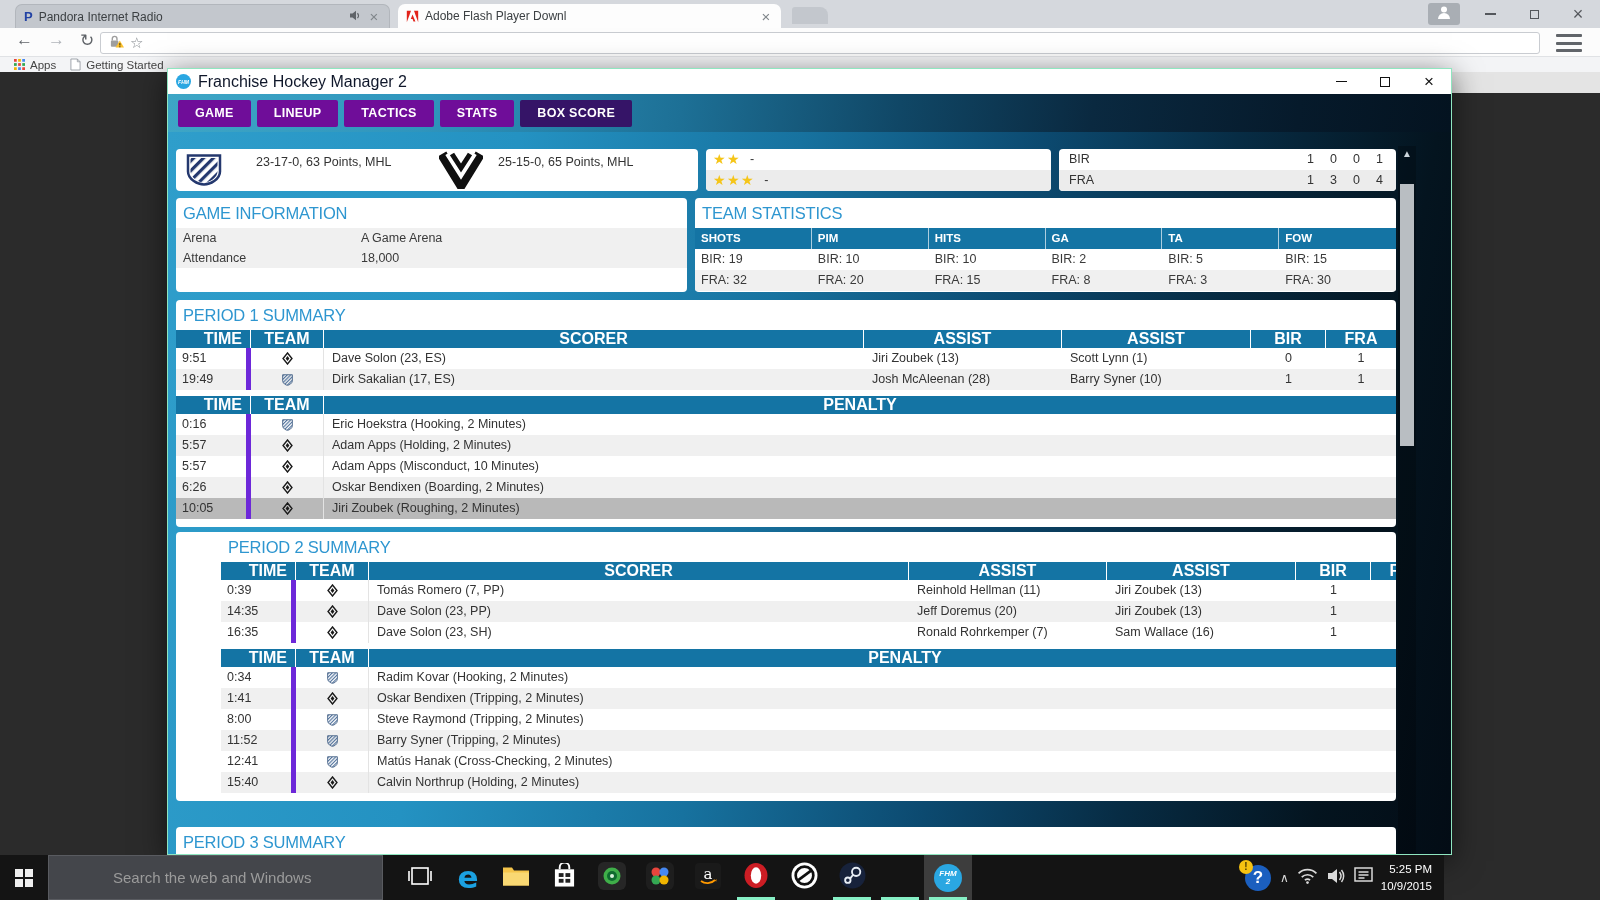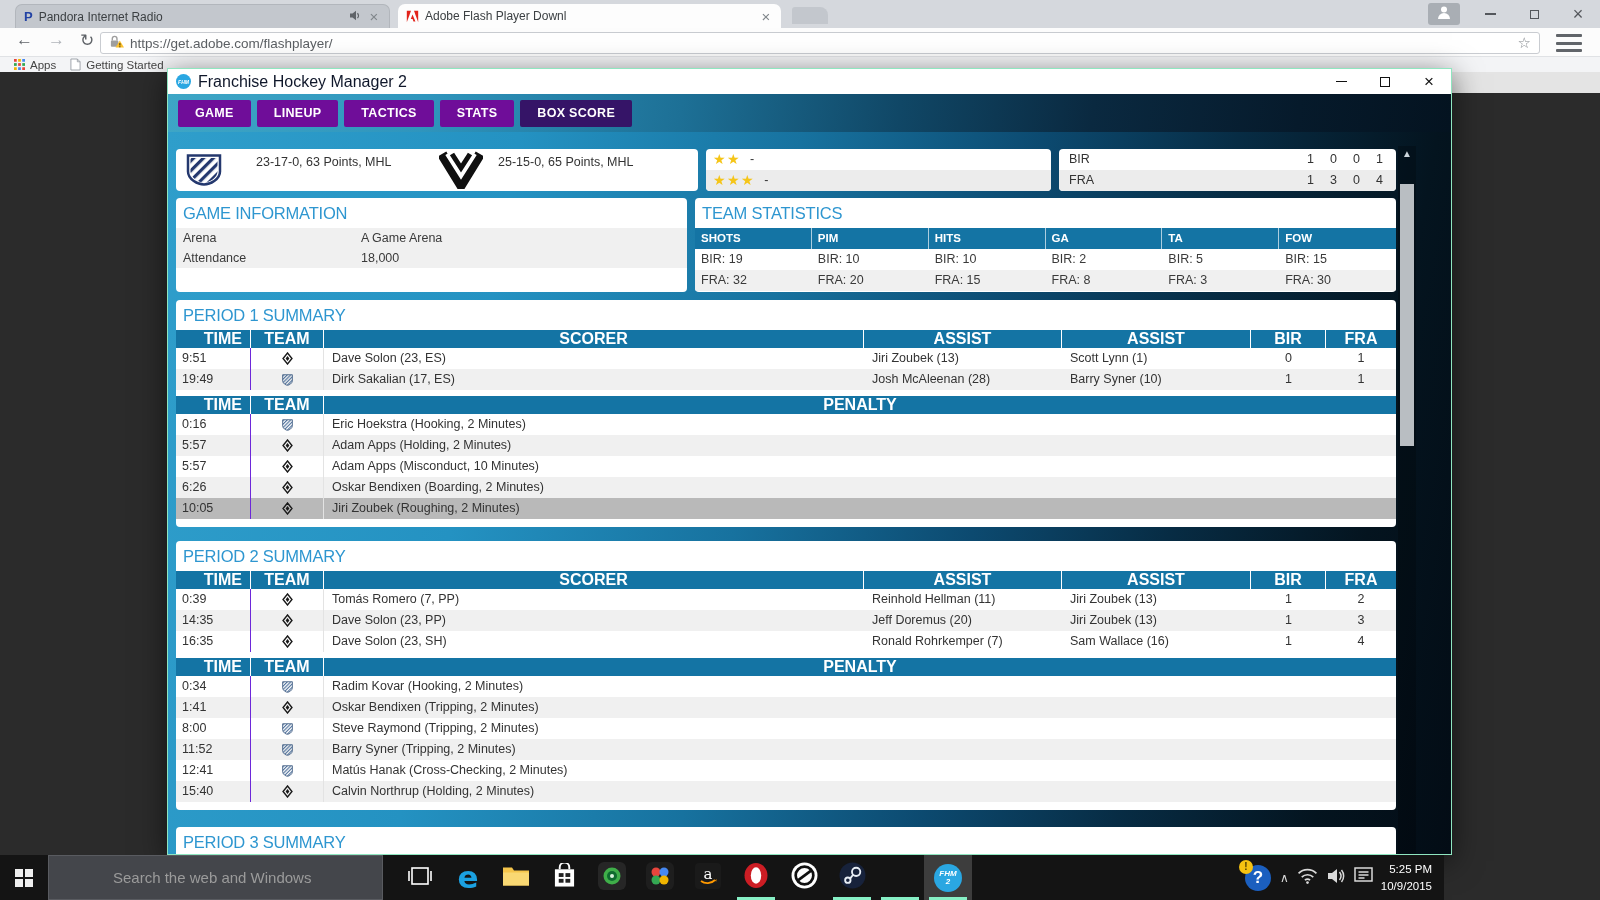--- a/index.html
+++ b/index.html
@@ -63,21 +63,21 @@
 
   #fhm-content{position:absolute;left:0;top:63px;width:1283px;height:724px;
      background:linear-gradient(100deg,#2f9ecb 0%,#2492c2 25%,#17729f 45%,#0c4a70 62%,#072c44 76%,#04141f 90%,#030c15 100%);}
   .panel{position:absolute;background:#fff;border-radius:4px;overflow:hidden;}
   #teams-panel{left:8px;top:17px;width:522px;height:42px;}
   #stars-panel{left:538px;top:17px;width:345px;height:42px;}
   #linescore-panel{left:891px;top:17px;width:337px;height:42px;}
   #gameinfo-panel{left:8px;top:66px;width:511px;height:94px;}
   #teamstats-panel{left:527px;top:66px;width:701px;height:94px;}
   #period-0{left:8px;top:168px;width:1220px;height:227px;}
-  #period-1{left:8px;top:409px;width:1220px;height:269px;}
+  #period-1{left:8px;top:400px;width:1220px;height:269px;padding-left:45px;}
   #period-2{left:8px;top:695px;width:1220px;height:56px;}
 
   .away-logo{position:absolute;left:10px;top:4px;}
   .home-logo{position:absolute;left:263px;top:2px;}
   .record{position:absolute;top:6px;font-size:12.5px;color:#333;}
   #away-record{left:80px;} #home-record{left:322px;}
 
   .srow{height:21px;line-height:21px;padding-left:7px;font-size:12.5px;color:#333;display:flex;align-items:center;gap:9px;}
   .srow.alt,.lsrow.alt{background:#ececec;}
   .stars{color:#f5c518;font-size:14px;letter-spacing:1.5px;}
@@ -98,21 +98,21 @@
 
   .trow{display:grid;height:21px;line-height:21px;font-size:12.5px;color:#333;}
   .trow.goals{grid-template-columns:75px 73px 540px 198px 189px 75px 70px;}
   .trow.pen{grid-template-columns:75px 73px 1072px;}
   .trow.thead{height:18px;line-height:18px;background:#1474a4;color:#fff;font-weight:bold;font-size:16px;}
   .trow.thead .cell{text-align:center;border-right:1px solid #fff;}
   .trow.thead .cell:last-child{border-right:none;}
   .trow.thead .h-time{text-align:right;padding-right:8px;}
   .trow.alt{background:#f0f0f0;}
   .trow.sel{background:#b9b9b9;}
-  .b-time{padding-left:6px;border-right:1px solid #6d28d9;}
+  .b-time{padding-left:6px;border-right:5px solid #6d28d9;}
   .b-team{display:flex;align-items:center;justify-content:center;border-right:1px solid #e3e3e3;}
   .b-scorer,.b-assist1,.b-assist2,.b-penalty{padding-left:8px;}
   .b-bir,.b-fra{text-align:center;}
   .tgap{height:6px;} .tfoot{height:8px;}
 
   #fhm-scroll{position:absolute;left:1230px;top:14px;width:18px;height:710px;background:rgba(0,0,0,.22);}
   #fhm-scroll .up{height:16px;text-align:center;color:#cdd6dc;font-size:10px;line-height:16px;}
   #fhm-thumb{position:absolute;left:2px;top:38px;width:14px;height:262px;background:#b9bec2;}
 
   
@@ -192,21 +192,20 @@
     <span class="navic" style="left:80px;">↻</span>
   </div>
   <div id="urlbar">
     <span><svg width="15" height="15" viewBox="0 0 16 16">
           <rect x="2" y="7" width="8" height="6.5" rx="1" fill="#9e9e9e"></rect>
           <path d="M3.5 7V5a2.5 2.5 0 0 1 5 0v2" fill="none" stroke="#9e9e9e" stroke-width="1.5"></path>
           <path d="M11.5 7l4.5 7.5H7Z" fill="#fbc02d"></path>
           <rect x="11" y="9.7" width="1.2" height="2.6" fill="#4a3a00"></rect>
           <rect x="11" y="13" width="1.2" height="1.2" fill="#4a3a00"></rect>
         </svg></span>
-    <span id="url-text">https://get.adobe.com/flashplayer/</span>
     <span id="url-star">☆</span>
   </div>
   <div id="menu-btn">
       <i></i>
       <i></i>
       <i></i>
     </div>
 
   <div id="bookmarks">
       <span id="bm-items" style="display:flex;">

